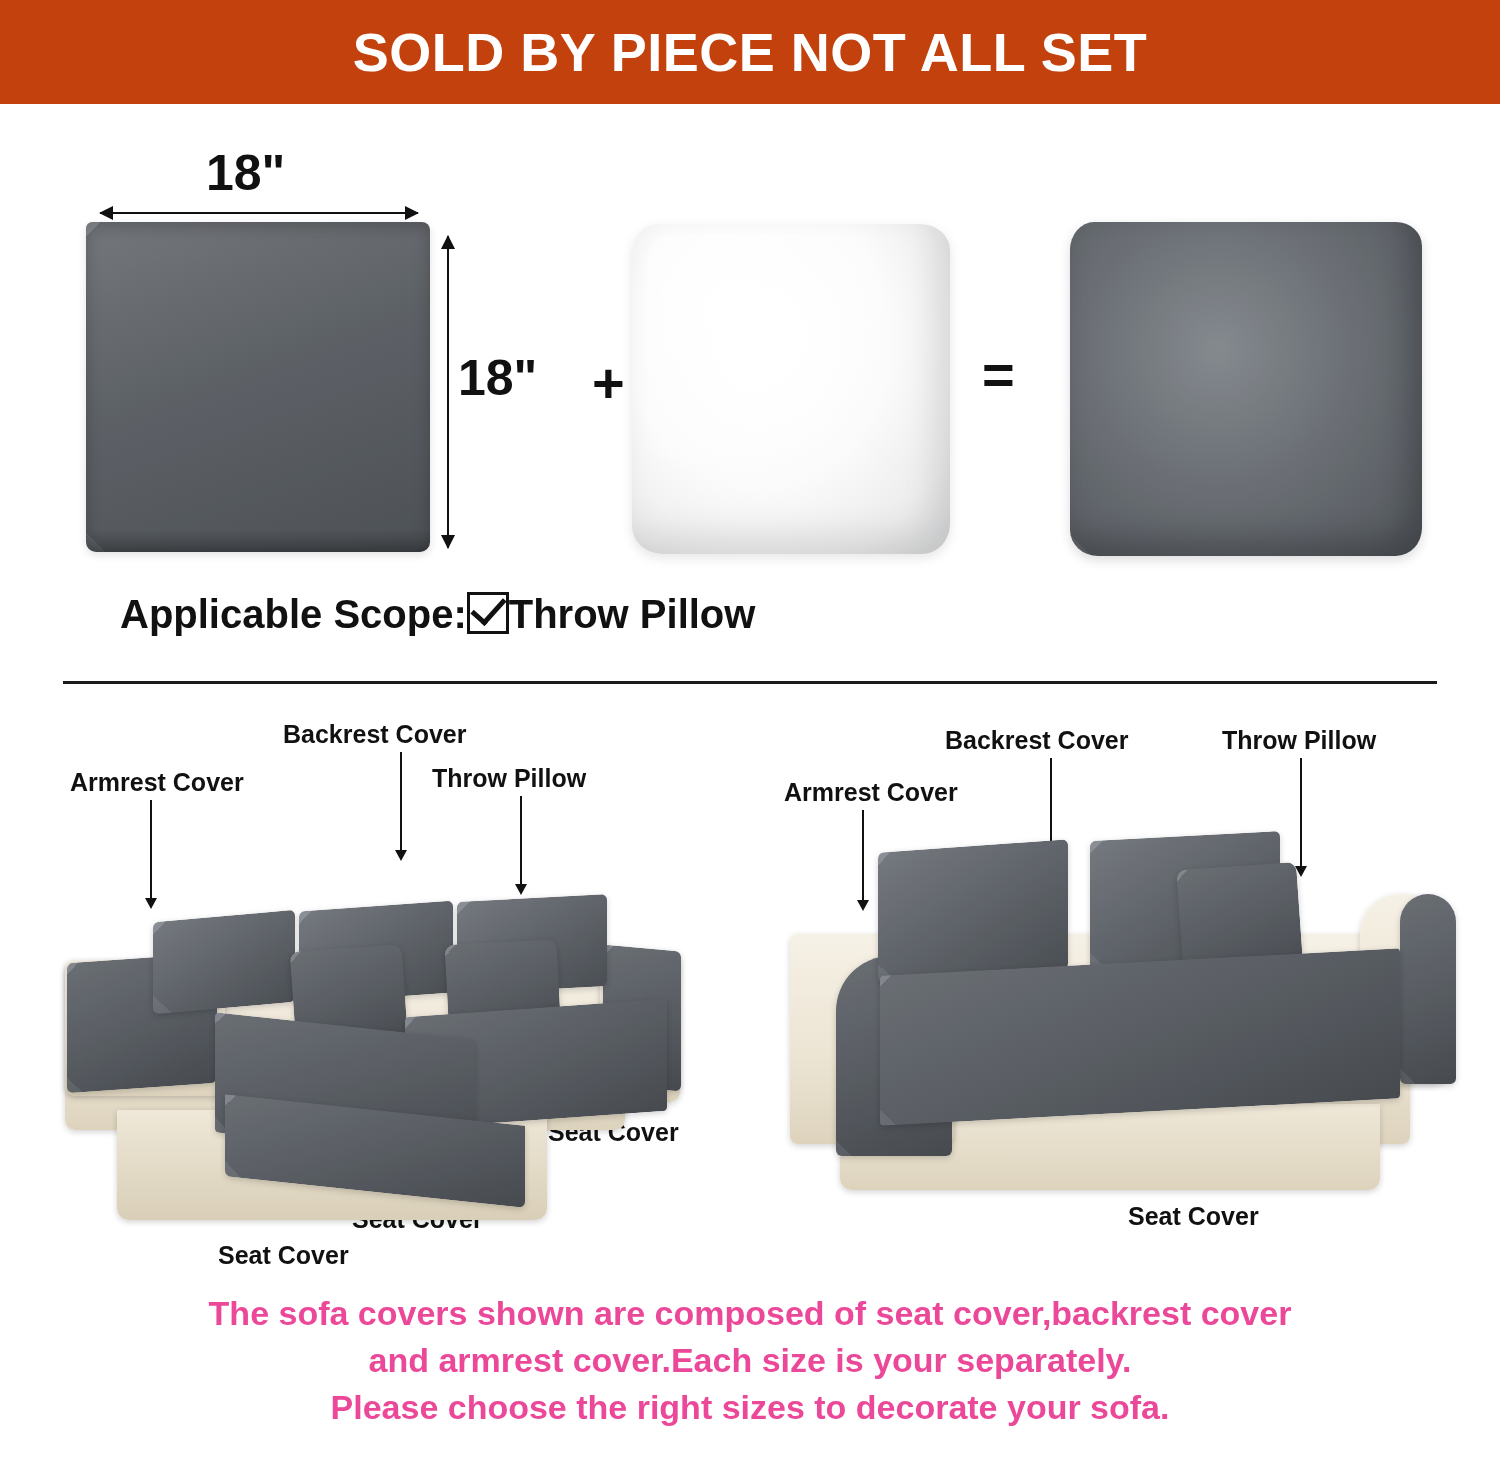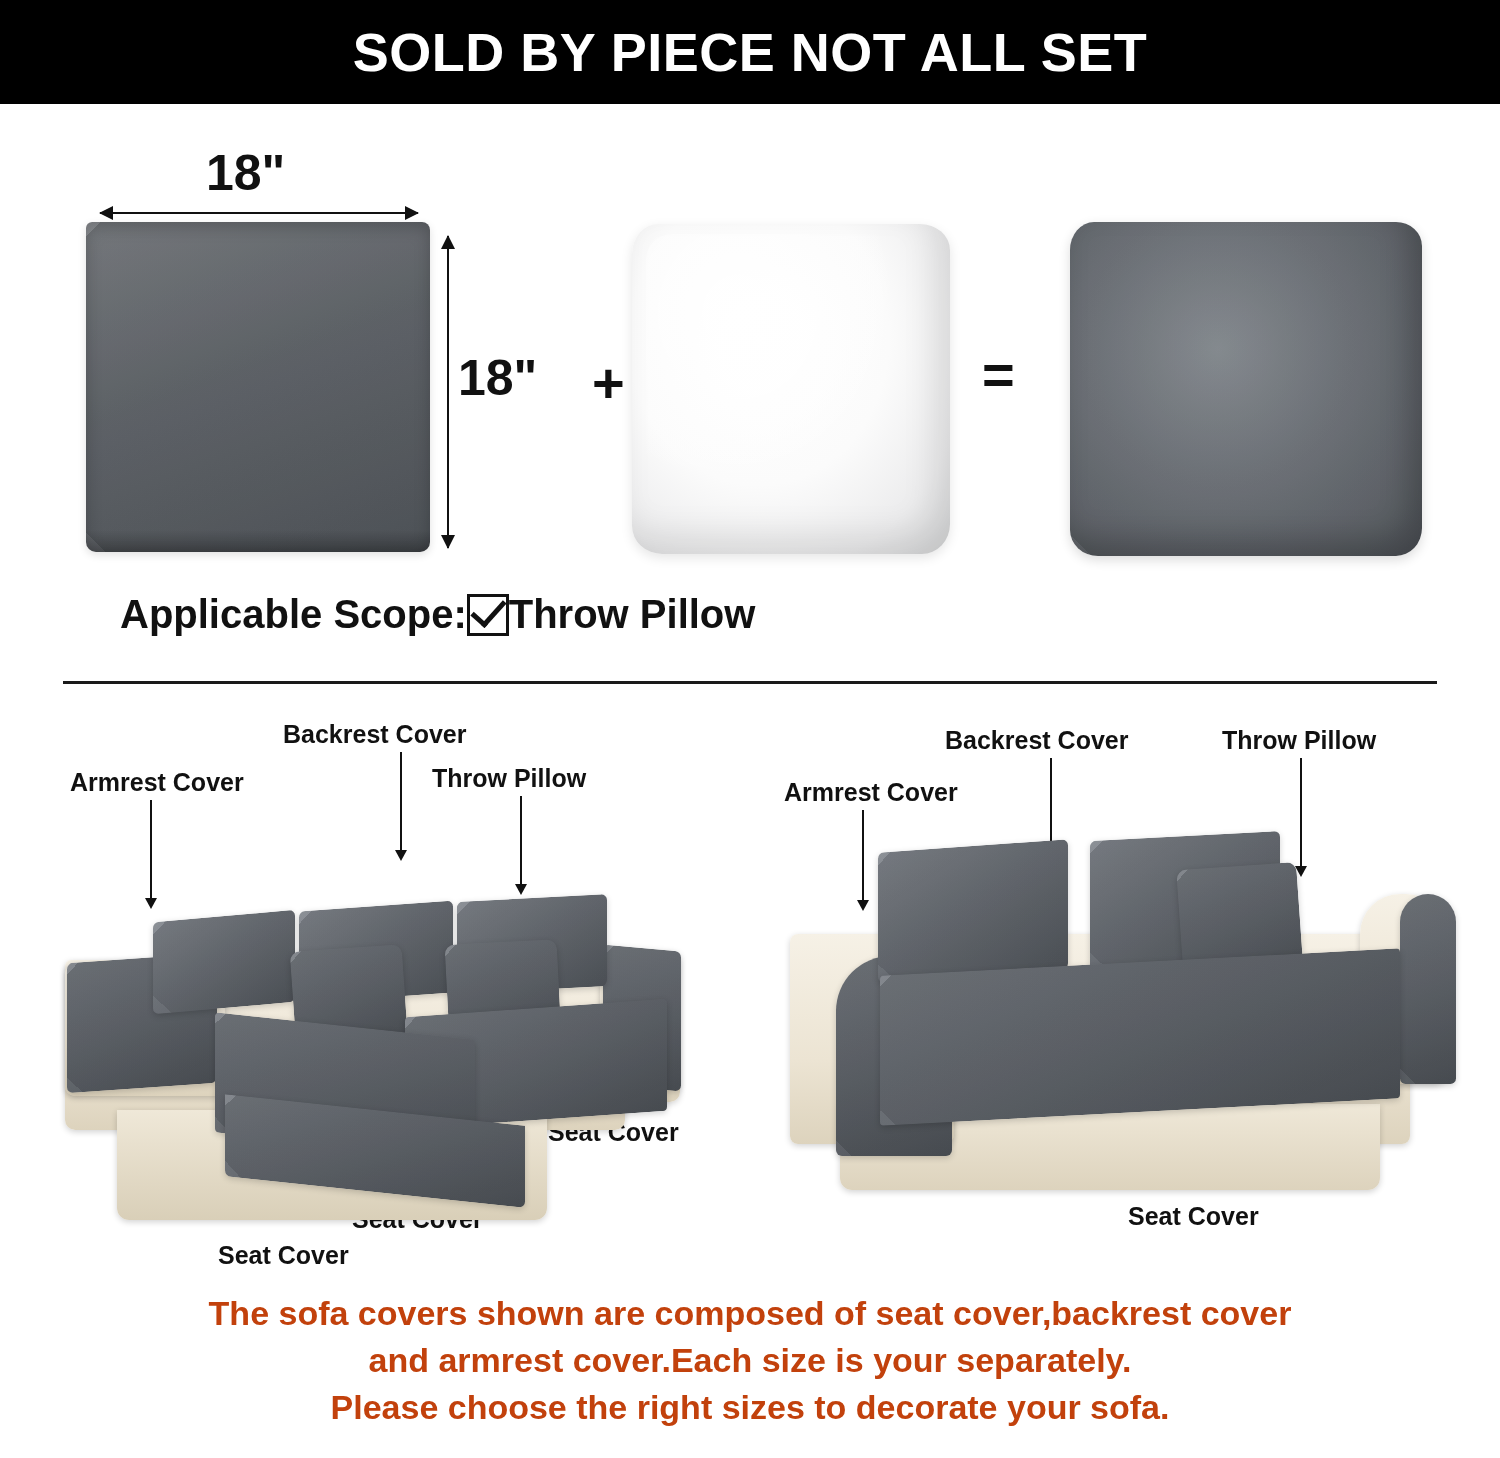--- a/index.html
+++ b/index.html
@@ -15,21 +15,21 @@
     color: #111111;
     overflow: hidden;
   }
 
   
   .banner {
     position: absolute;
     left: 0; top: 0;
     width: 1500px;
     height: 104px;
-    background: #000000;
+    background: #c2410c;
     display: flex;
     align-items: center;
     justify-content: center;
   }
   .banner-text {
     color: #ffffff;
     font-size: 54px;
     font-weight: bold;
     letter-spacing: 0.5px;
     font-family: "Liberation Sans", sans-serif;
@@ -162,21 +162,20 @@
       radial-gradient(ellipse at 42% 38%, #9aa0a6 0%, #7c8188 48%, #5f646a 100%);
     border-radius: 24px 26px 26px 28px / 28px 24px 28px 26px;
     box-shadow: inset -12px -16px 30px rgba(0,0,0,0.22), 0 4px 12px rgba(0,0,0,0.14);
   }
 
   
   .scope-line {
     position: absolute;
     left: 120px; top: 488px;
     display: flex;
-    align-items: center;
     font-size: 40px;
     font-weight: bold;
   }
   .checkbox {
     width: 36px; height: 36px;
     border: 3px solid #111;
     position: relative;
     display: inline-block;
   }
   .checkbox::after {
@@ -248,21 +247,21 @@
       linear-gradient(150deg, #878c93 0%, #6e737a 50%, #565b61 100%);
   }
   .piece { position: absolute; border-radius: 4px; box-shadow: 0 2px 6px rgba(0,0,0,0.18); }
 
   
   .footer-note {
     position: absolute;
     left: 0; top: 1290px;
     width: 1500px;
     text-align: center;
-    color: #c2410c;
+    color: #ec4899;
     font-size: 34px;
     font-weight: bold;
     line-height: 1.38;
   }
   .footer-note div { padding: 0 60px; }
 </style>
 </head>
 <body>
 
 <div class="banner">

